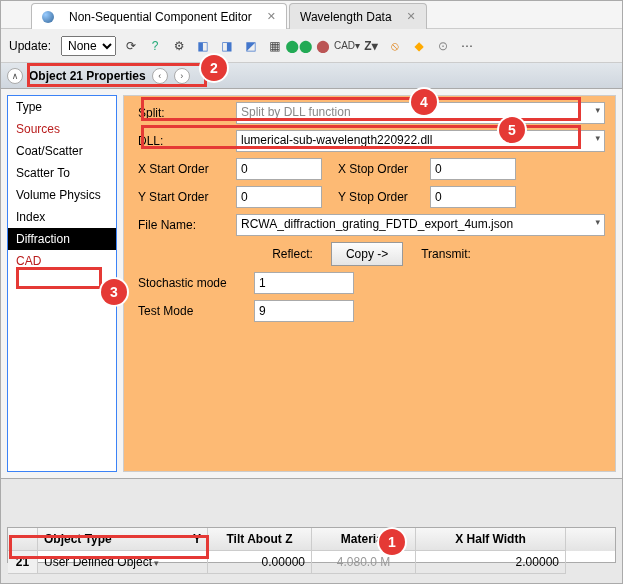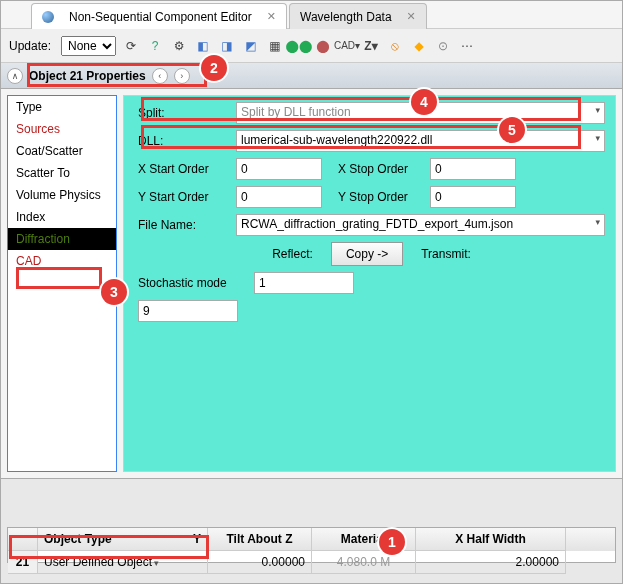--- a/index.html
+++ b/index.html
@@ -13,22 +13,22 @@
 .toolbar .lbl{margin-right:4px}
 .toolbar select{font-size:12px;padding:1px 2px}
 .tb-icon{width:18px;height:18px;display:flex;align-items:center;justify-content:center;color:#444}
 .props-bar{display:flex;align-items:center;gap:6px;background:linear-gradient(#e2e7ec,#cfd6de);height:26px;padding:0 6px;border-bottom:1px solid #aaa}
 .chev{width:16px;height:16px;border-radius:50%;background:#fff;border:1px solid #aaa;display:flex;align-items:center;justify-content:center;font-size:9px;color:#555;cursor:pointer}
 .props-title{font-weight:600}
 .main{display:flex;background:#f4f4f4;height:390px;border-bottom:1px solid #aaa}
 .side{width:110px;background:#fff;border:1px solid #3b82f6;margin:6px 0 6px 6px}
 .side-item{padding:4px 8px;cursor:pointer}
 .side-item.muted{color:#b91c1c}
-.side-item.sel{background:#000;color:#4d7c0f}
-.panel{flex:1;padding:6px 10px 6px 14px;background:#5eead4;border:1px solid #ccc;margin:6px;position:relative}
+.side-item.sel{background:#000;color:#ffffff}
+.panel{flex:1;padding:6px 10px 6px 14px;background:#fdba74;border:1px solid #ccc;margin:6px;position:relative}
 .row{display:flex;align-items:center;margin-bottom:6px;gap:6px}
 .row label{width:92px}
 .fld{border:1px solid #aaa;padding:2px 4px;height:22px;background:#fff}
 .grid4{display:flex;align-items:center;gap:6px;margin-bottom:6px}
 .grid4 .lbl{width:92px}
 .grid4 .val{width:86px;border:1px solid #aaa;height:22px;padding:2px 4px;background:#fff}
 .grid4 .lbl2{width:86px;margin-left:10px}
 .btn{border:1px solid #999;background:linear-gradient(#fdfdfd,#e5e5e5);padding:2px 14px;height:24px;cursor:pointer}
 .grid{position:absolute;left:6px;right:6px;bottom:6px;border:1px solid #aaa;background:#fff}
 .ghead,.grow{display:flex}
@@ -125,20 +125,21 @@
     <div class="row" style="justify-content:center;gap:18px">
       <span>Reflect:</span>
       <button class="btn">Copy -&gt;</button>
       <span>Transmit:</span>
     </div>
     <div class="row">
       <label style="width:110px">Stochastic mode</label>
       <input class="fld" style="width: 100px;" value="1">
     </div>
     <div class="row">
+      <label style="width:110px">Test Mode</label>
       <input class="fld" style="width: 100px;" value="9">
     </div>
   </div>
 </div>
 
 <div class="grid" style="bottom:20px;height:36px">
   <div class="ghead">
     <div class="c0"></div>
     <div class="c1"><span>Object Type</span><span style="float:right">Y</span></div>
     <div class="c2" style="text-align:center">Tilt About Z</div>

